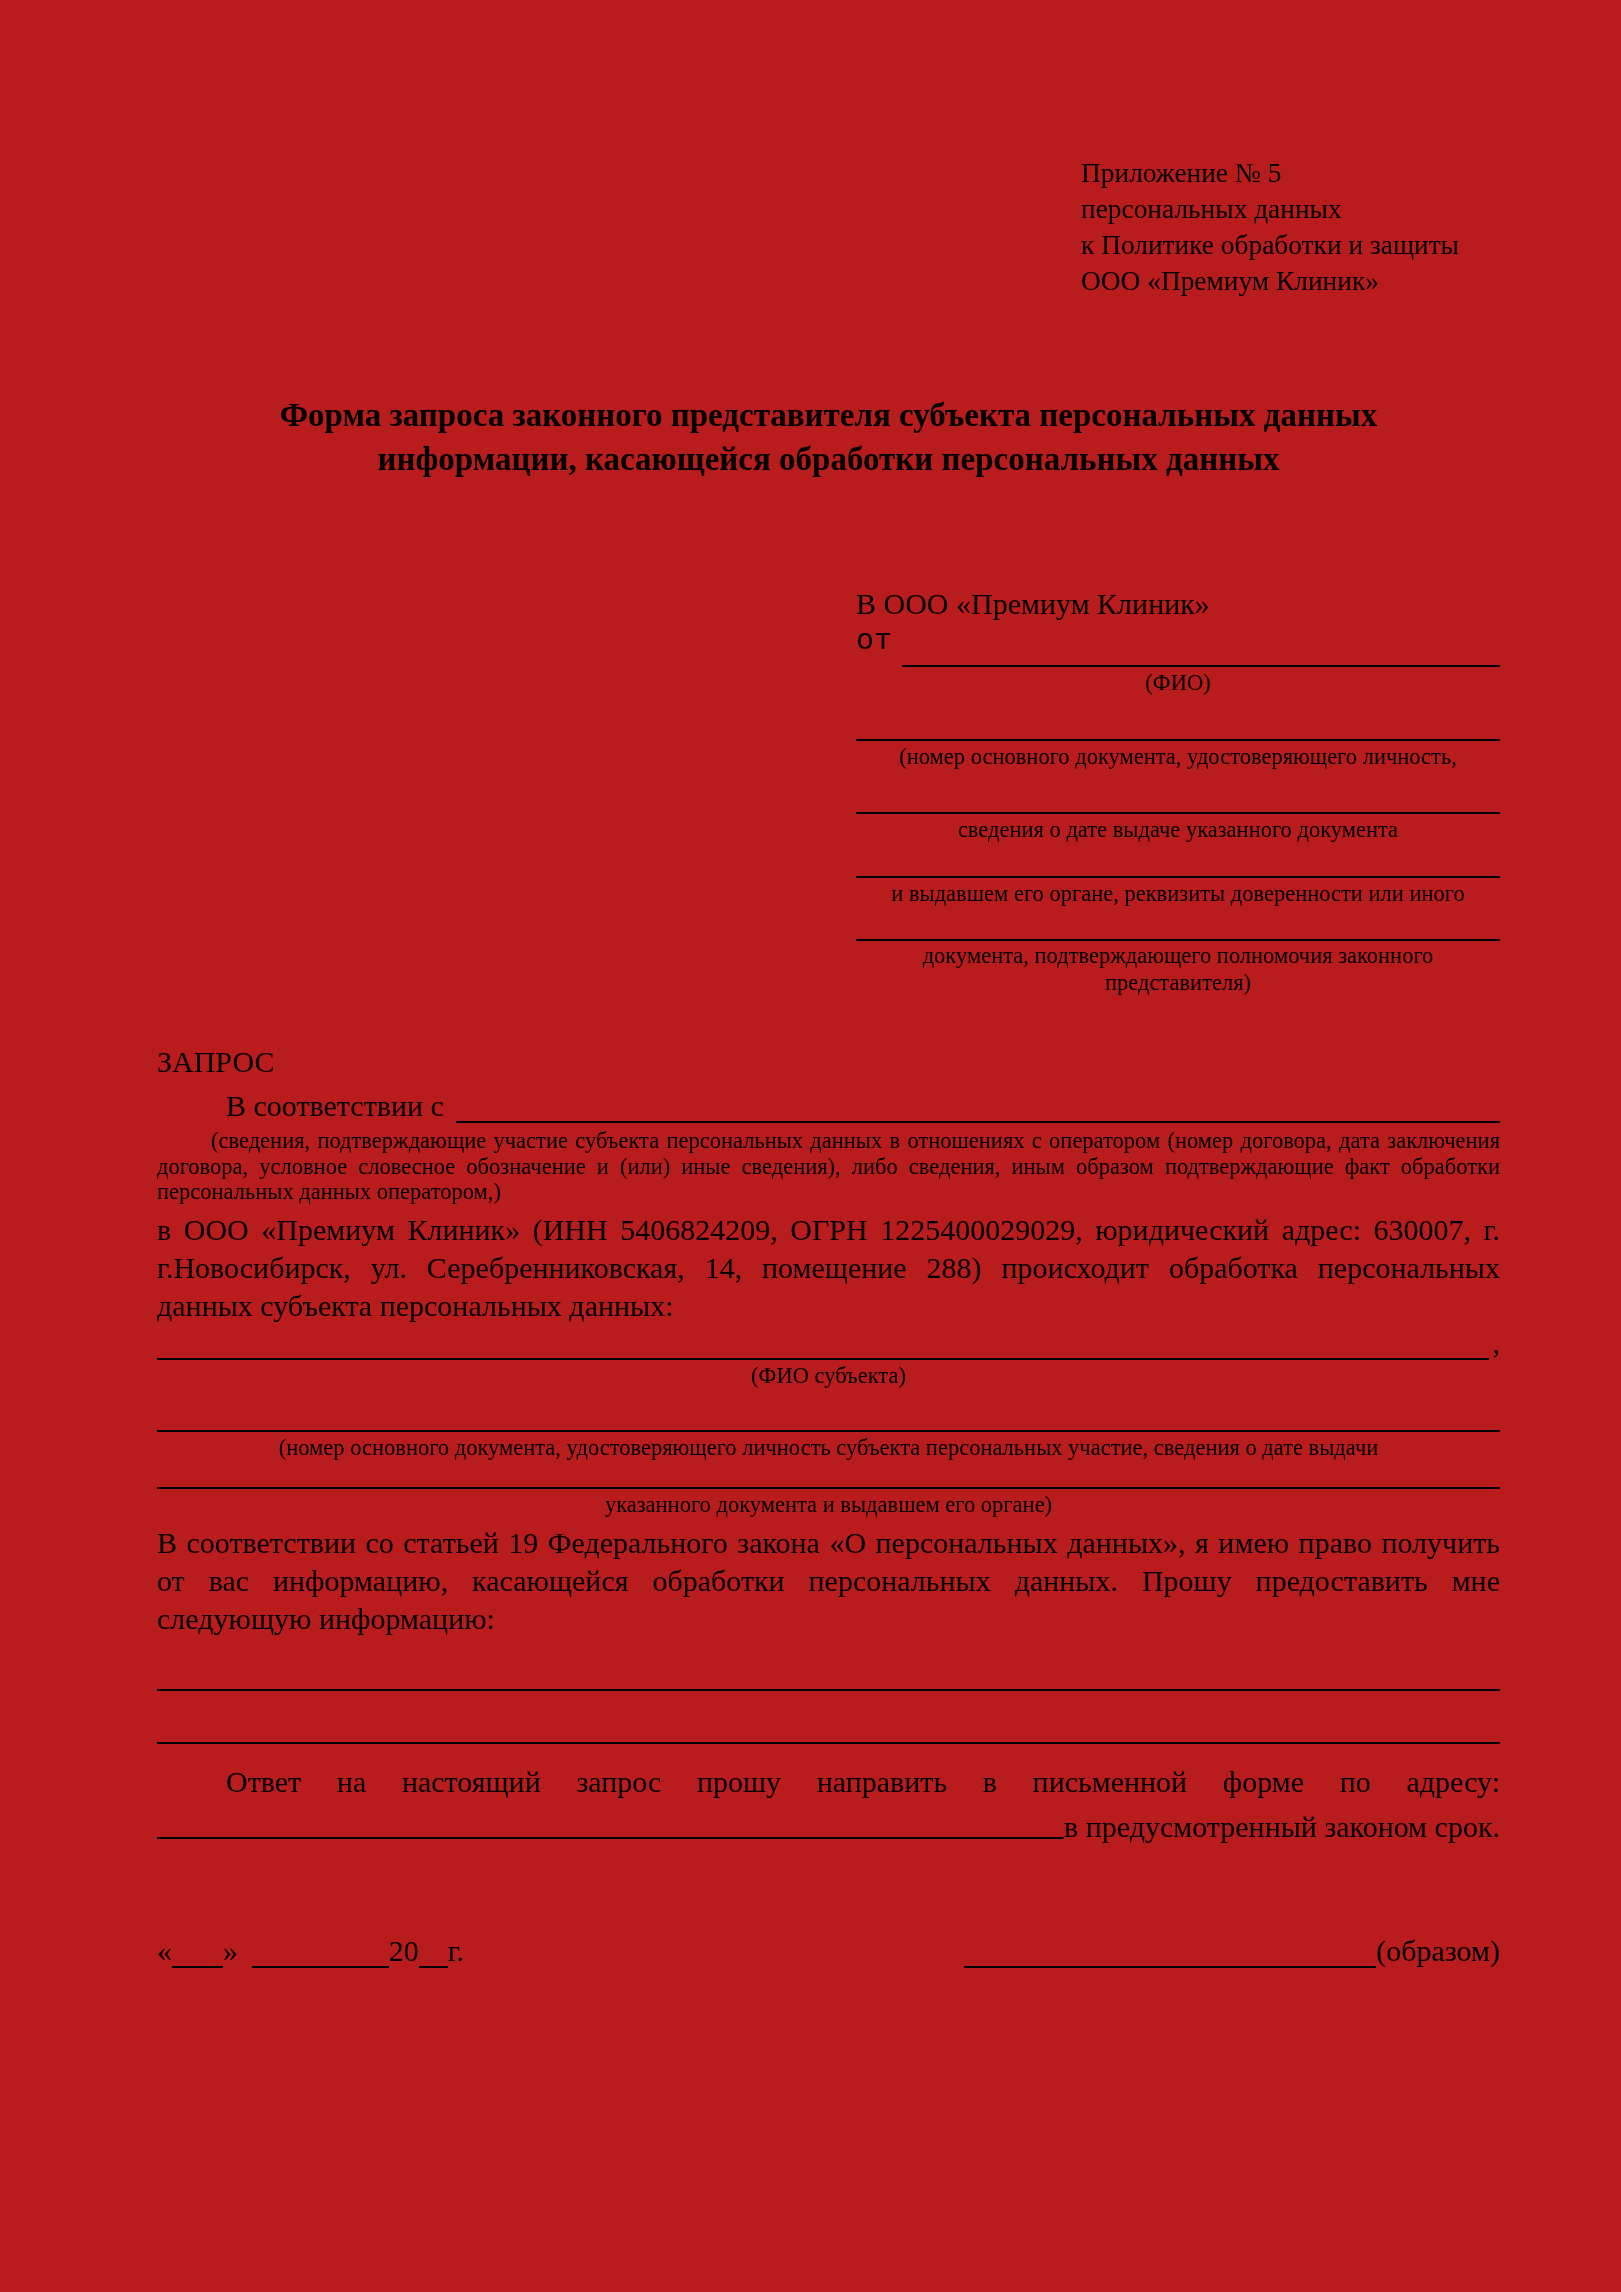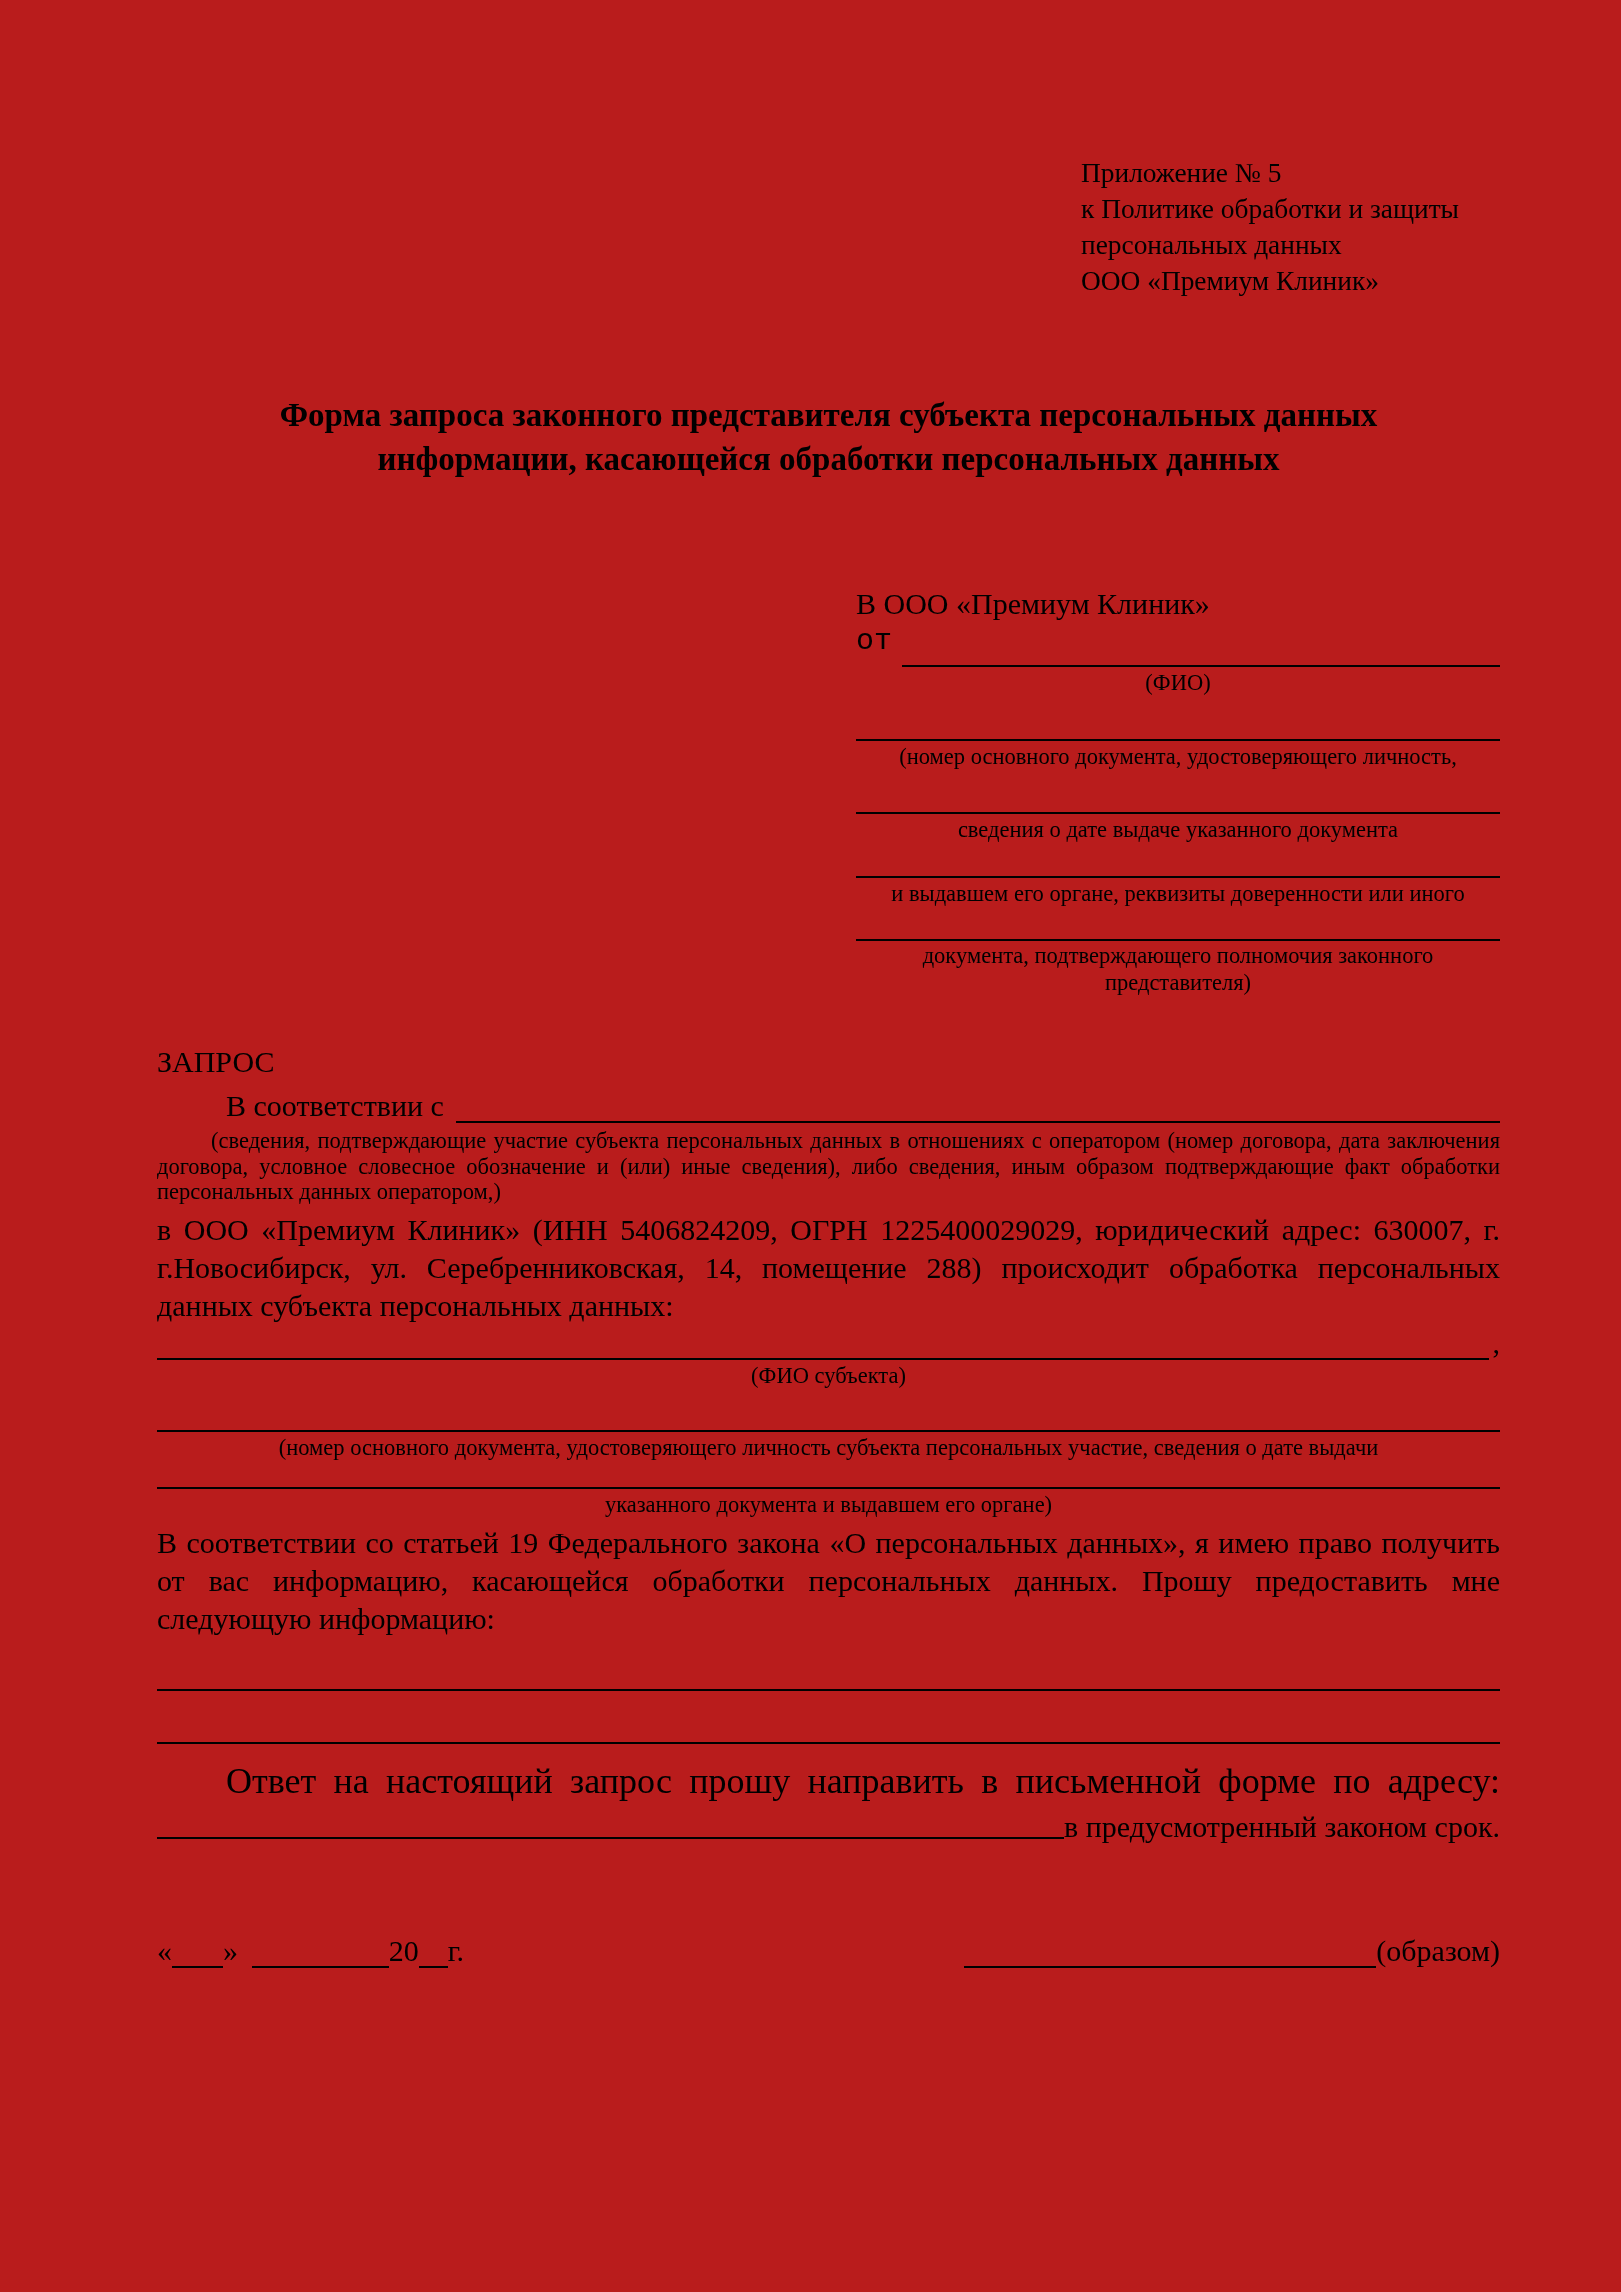--- a/index.html
+++ b/index.html
@@ -94,21 +94,21 @@
     font-size: 30px;
   }
   .subject-row .blank { height: 29px; }
   .subject-row .comma { padding-left: 3.9px; }
   .wide-line { border-bottom: 2.9px solid #000; }
   .wide-line.h1 { height: 41px; }
   .wide-line.h2 { height: 25.5px; }
   .info-blank { height: 51px; border-bottom: 2.9px solid #000; }
   .answer-line1 {
     margin-top: 17.6px;
-    font-size: 36px;
+    font-size: 30px;
     line-height: 39px;
     text-indent: 69px;
     text-align: justify;
     text-align-last: justify;
   }
   .answer-row {
     display: flex; align-items: flex-end;
     height: 43px;
     font-size: 30px;
   }
@@ -131,22 +131,22 @@
   .nw { white-space: nowrap; }
 </style>
 </head>
 <body>
 
 <div class="page">
   <div class="content">
 
     <div class="annex">
       <div>Приложение № 5</div>
+      <div>персональных данных</div>
       <div>к Политике обработки и защиты</div>
-      <div>персональных данных</div>
       <div>ООО «Премиум Клиник»</div>
     </div>
 
     <div class="doc-title">
       <div>Форма запроса законного представителя субъекта персональных данных</div>
       <div>информации, касающейся обработки персональных данных</div>
     </div>
 
     <div class="addressee">
       <div class="addressee-to">В ООО «Премиум Клиник»</div>

